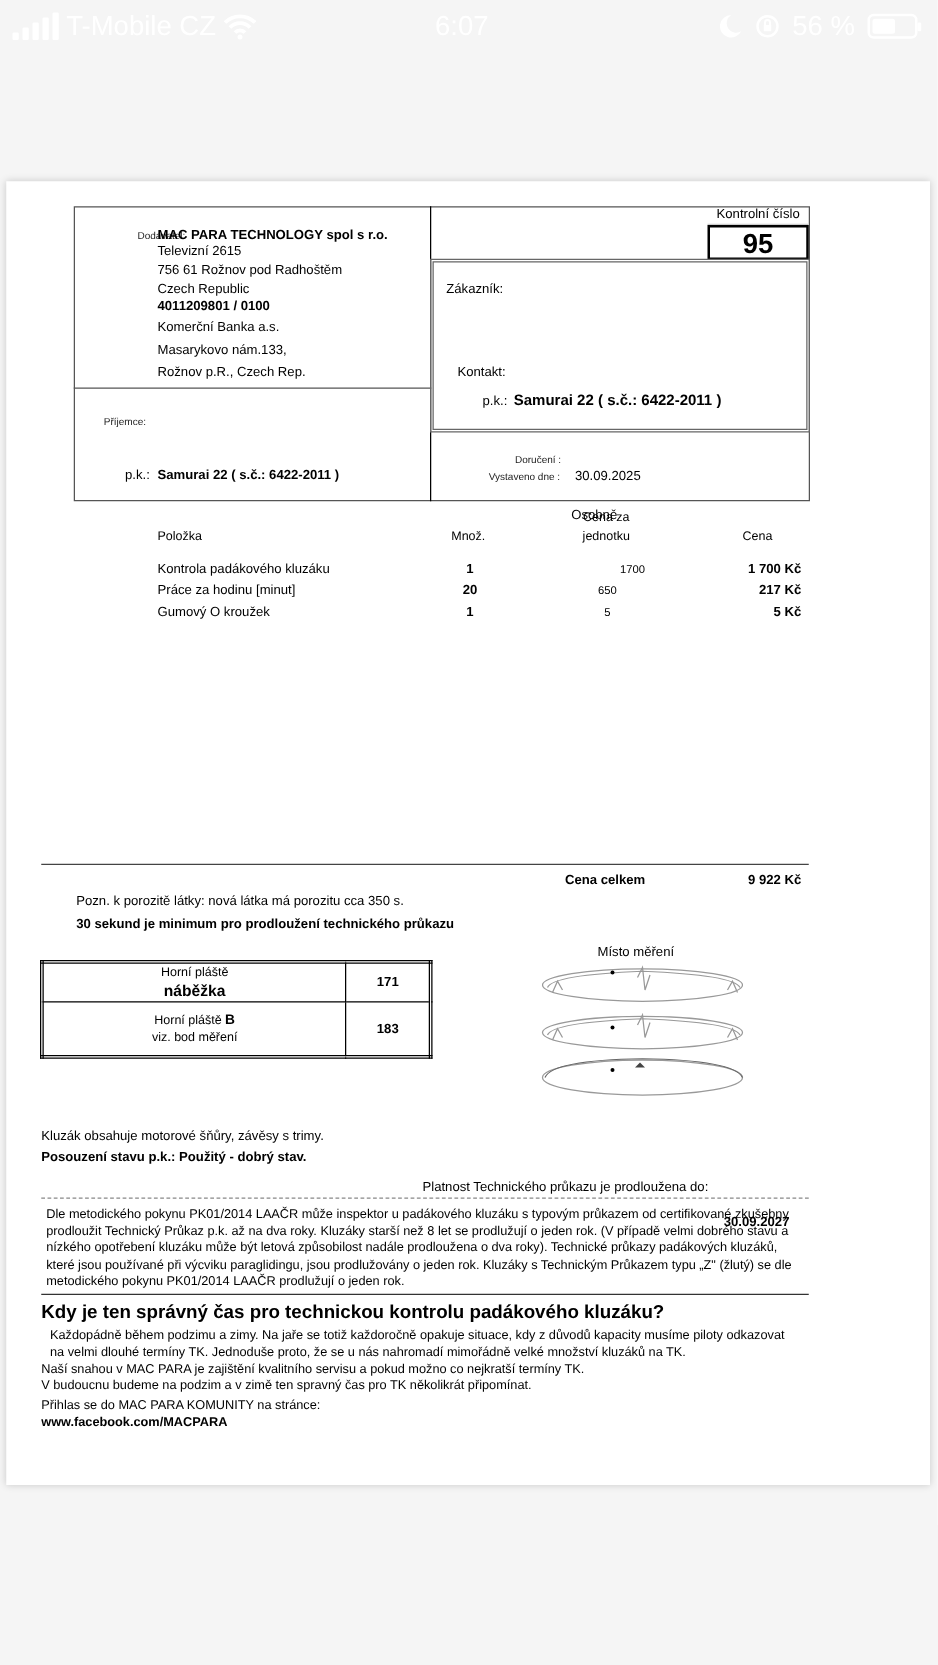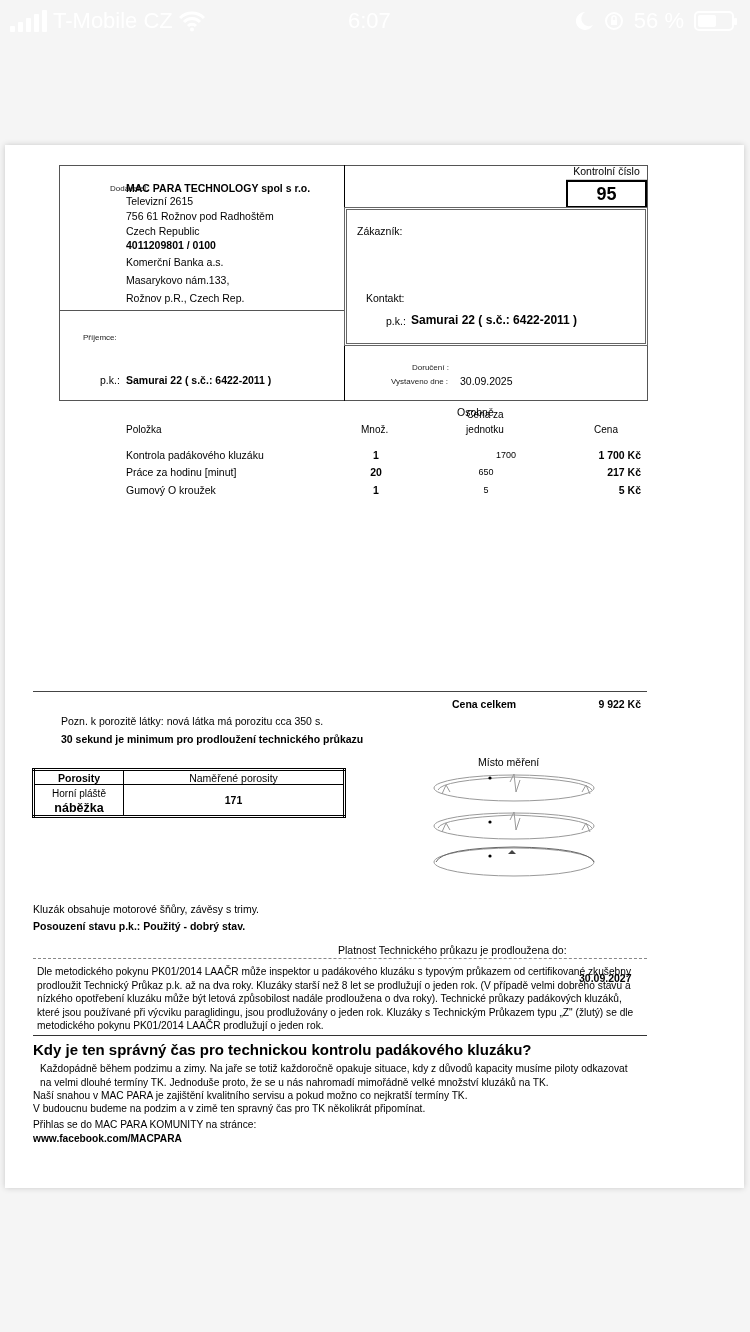--- a/index.html
+++ b/index.html
@@ -23,21 +23,21 @@
   .abs { position: absolute; }
   .small { font-size: 8px; color: #222; }
   .t11 { font-size: 10.5px; }
   .bold { font-weight: bold; }
 
   .box { position: absolute; border: 1px solid #555; }
   .hline { position: absolute; height: 0; border-top: 1px solid #555; }
   .vline { position: absolute; width: 0; border-left: 1px solid #000; }
 
   .kc-label { position: absolute; left: 566px; top: 165px; width: 81px; height: 15px; font-size: 10.5px; text-align: center; border-bottom: 1px solid #ccc; }
-  .kc-box { position: absolute; left: 566px; top: 180px; width: 81px; height: 28px; border: 2px solid #000; font-size: 18px; font-weight: bold; text-align: center; line-height: 25px; }
+  .kc-box { position: absolute; left: 566px; top: 180px; width: 81px; height: 28px; border: 2px solid #000; font-size: 22px; font-weight: bold; text-align: center; line-height: 25px; }
 
   .customer-box { position: absolute; left: 344px; top: 207px; width: 304px; height: 139px; border: 3px double #666; }
 
   .items-head { position: absolute; font-size: 10px; font-weight: normal; }
   .items-row { position: absolute; font-size: 10.5px; }
 
   .poro-table { position: absolute; left: 32px; top: 768px; width: 314px; border: 3px double #000; border-collapse: collapse; font-size: 10.5px; }
   .poro-table td, .poro-table th { border: 1px solid #000; text-align: center; padding: 0; }
   .poro-table th { height: 15px; font-weight: bold; }
   .poro-table th.light { font-weight: normal; }
@@ -151,30 +151,33 @@
 
 <div class="hline" style="left:33px;top:691px;width:614px;border-top:1px solid #444;"></div>
 <div class="abs t11 bold" style="left:452px;top:698px;">Cena celkem</div>
 <div class="abs t11 bold" style="left:560px;top:698px;width:81px;text-align:right;">9 922 Kč</div>
 
 <div class="abs t11" style="left:61px;top:715px;">Pozn. k porozitě látky:  nová látka má porozitu cca 350 s.</div>
 <div class="abs t11 bold" style="left:61px;top:733px;">30 sekund je minimum pro prodloužení technického průkazu</div>
 
 <table class="poro-table">
   <tbody>
-      <tr>
-    <th style="width:90px;">Porosity</th>
-    <th class="light">Naměřené porosity</th>
-  </tr>
   <tr style="height:32px;">
     <td style="line-height:14px;">
       <span style="font-size:10px;">Horní pláště</span><br>
       <span style="font-weight:bold;font-size:12.5px;">náběžka</span>
     </td>
     <td class="bold">171</td>
+  </tr>
+  <tr style="height:44px;">
+    <td style="line-height:14px;font-size:10px;">
+      <span>Horní pláště </span><span class="bold" style="font-size:11px;">B</span><br>
+      <span>viz. bod měření</span>
+    </td>
+    <td class="bold">183</td>
   </tr>
 </tbody>
   </table>
 
 <div class="abs t11" style="left:478px;top:756px;">Místo měření</div>
 <div class="abs" style="left:432px;top:770px;width:165px;height:110px;">
   <svg width="165" height="110" viewBox="0 0 165 110">
     <g stroke="#999" fill="none" stroke-width="1">
       <ellipse cx="82" cy="18" rx="80" ry="13"></ellipse>
       <path d="M6 20 Q10 10 82 7 Q155 10 160 20"></path>

